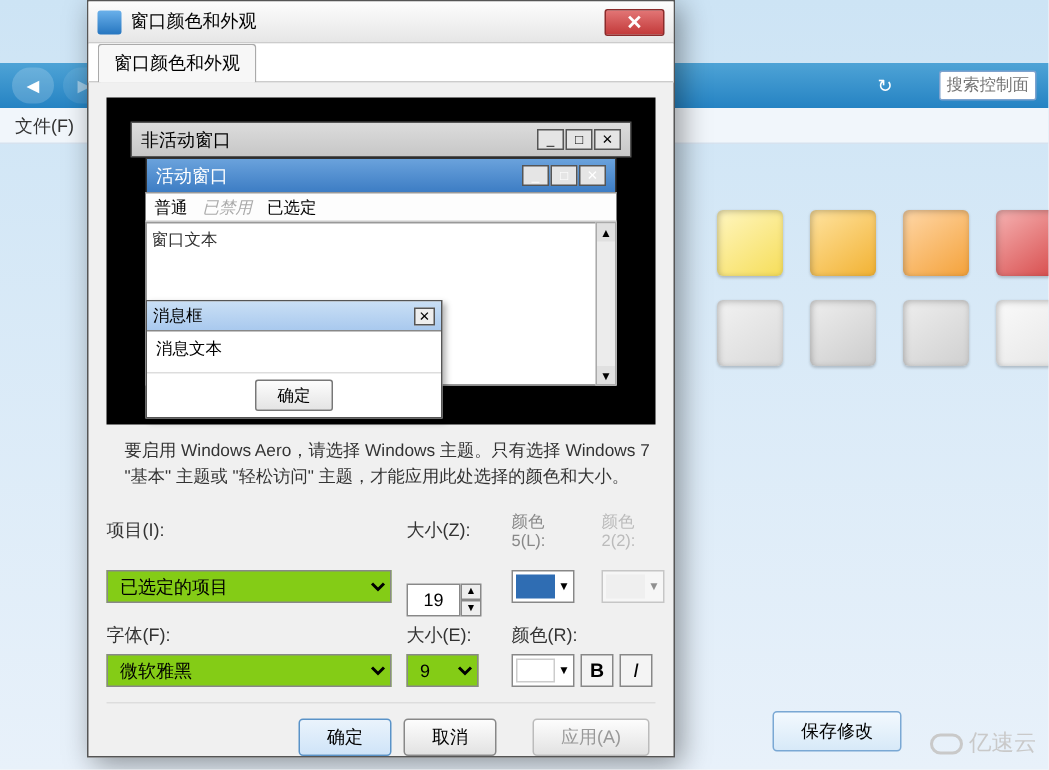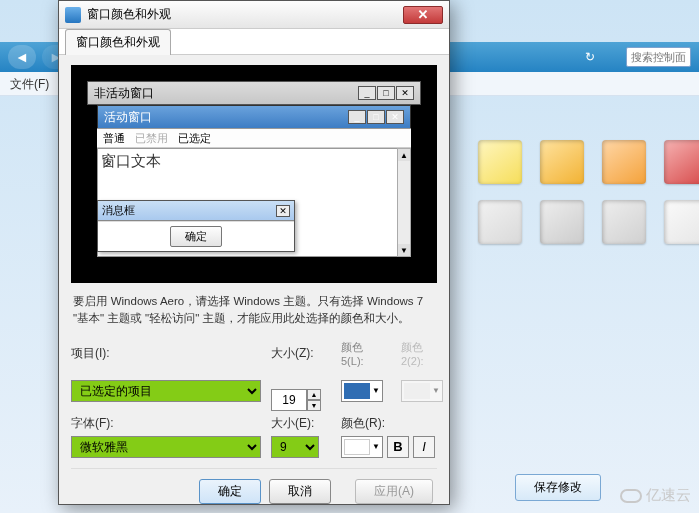--- a/index.html
+++ b/index.html
@@ -19,33 +19,33 @@
 .closebtn { width: 40px; height: 18px; background: linear-gradient(#e27575,#c33a3a); border: 1px solid #8b2b2b; border-radius: 2px; color: #fff; display: flex; align-items: center; justify-content: center; font-size: 13px; font-weight: bold; }
 .tabstrip { height: 26px; background: #fff; border-bottom: 1px solid #ccc; display: flex; align-items: flex-end; padding: 0 6px; }
 .tab { padding: 4px 10px; border: 1px solid #aaa; border-bottom: none; background: #f7f7f7; border-radius: 3px 3px 0 0; font-size: 12px; position: relative; top: 1px; }
 .dlgbody { padding: 10px 12px 0 12px; }
 .preview { background: #000; height: 218px; position: relative; }
 .pv-inactive { position: absolute; top: 16px; left: 16px; right: 16px; height: 24px; background: linear-gradient(#dcdcdc,#c7c7c7); border: 1px solid #555; display: flex; align-items: center; padding: 0 6px; font-size: 12px; }
 .winbtns { display: flex; gap: 1px; margin-left: auto; }
 .winbtn { width: 18px; height: 14px; background: #e5e5e5; border: 1px solid #555; font-size: 9px; display: flex; align-items: center; justify-content: center; }
 .pv-active { position: absolute; top: 40px; left: 26px; right: 26px; height: 24px; background: linear-gradient(#6aa2dc,#3d7dc4); border: 1px solid #333; display: flex; align-items: center; padding: 0 6px; color: #fff; font-size: 12px; }
 .pv-menu { position: absolute; top: 63px; left: 26px; right: 26px; height: 20px; background: #fdfdfd; border-top: 1px solid #999; border-bottom: 1px solid #ccc; display: flex; align-items: center; padding: 0 6px; gap: 10px; font-size: 11px; }
-.pv-menu .disabled { color: #aaa; }
-.pv-clientlabel { position: absolute; top: 87px; left: 30px; font-size: 15px; color: #333; }
+.pv-menu .disabled { color: #aaa; font-style: italic; }
+.pv-clientlabel { position: absolute; top: 87px; left: 30px; font-size: 11px; color: #333; }
 .pv-client { position: absolute; top: 83px; left: 26px; right: 26px; bottom: 26px; background: #fff; border: 1px solid #999; }
 .pv-scroll { position: absolute; right: 26px; top: 83px; bottom: 26px; width: 14px; background: #ececec; border: 1px solid #aaa; }
 .pv-arrow { width: 100%; height: 12px; display: flex; align-items: center; justify-content: center; font-size: 8px; background: #e0e0e0; }
 .pv-scroll .pv-arrow:last-child { position: absolute; bottom: 0; }
 .pv-msg { position: absolute; top: 135px; left: 26px; width: 198px; background: #fff; border: 1px solid #555; box-shadow: 2px 2px 4px rgba(0,0,0,0.3); }
 .pv-msg-title { background: linear-gradient(#c9dff5,#a9c9ee); padding: 2px 4px; display: flex; align-items: center; font-size: 11px; border-bottom: 1px solid #888; justify-content: flex-end; }
 .pv-msg-title .x { margin-left: auto; width: 14px; height: 12px; border: 1px solid #555; background: #eee; display: flex; align-items: center; justify-content: center; font-size: 9px; }
 .pv-msg-body { padding: 4px 6px 8px 6px; font-size: 11px; }
 .pv-msg-btns { text-align: center; padding: 4px; border-top: 1px solid #ddd; }
 .pv-ok { padding: 2px 14px; font-size: 11px; background: linear-gradient(#fdfdfd,#e4e4e4); border: 1px solid #777; border-radius: 2px; }
-.note { font-size: 11.5px; margin: 10px 2px 12px 2px; line-height: 1.5; color: #333; }
+.note { font-size: 11.5px; margin: 10px 2px 12px 12px; line-height: 1.5; color: #333; }
 .form { display: grid; grid-template-columns: 190px 60px 50px 50px; gap: 4px 10px; align-items: center; font-size: 12px; }
 .form label { font-size: 12px; color: #333; }
 .input, select { width: 100%; height: 22px; border: 1px solid #888; background: #84cc16; padding: 1px 4px; font-size: 12px; }
 .spin { display: flex; margin-top: 18px; }
 .spin input { width: 36px; height: 22px; border: 1px solid #888; text-align: center; font-size: 12px; }
 .spin .btns { display: flex; flex-direction: column; }
 .spin .btns button { width: 14px; height: 11px; font-size: 7px; border: 1px solid #888; background: #eee; padding: 0; line-height: 7px; }
 .colorbtn { width: 42px; height: 22px; border: 1px solid #888; background: #fff; display: flex; align-items: center; padding: 2px; gap: 2px; }
 .colorbtn .sw { flex: 1; height: 100%; }
 .colorbtn .dd { font-size: 8px; }
@@ -122,20 +122,21 @@
       <div class="pv-clientlabel">窗口文本</div>
       <div class="pv-scroll">
         <div class="pv-arrow">▲</div>
         <div class="pv-arrow">▼</div>
       </div>
       <div class="pv-msg">
         <div class="pv-msg-title">
           <span>消息框</span>
           <div class="x">✕</div>
         </div>
+        <div class="pv-msg-body">消息文本</div>
         <div class="pv-msg-btns">
           <button class="pv-ok">确定</button>
         </div>
       </div>
     </div>
 
     <div class="note">要启用 Windows Aero，请选择 Windows 主题。只有选择 Windows 7 "基本" 主题或 "轻松访问" 主题，才能应用此处选择的颜色和大小。</div>
 
     <div class="form">
       <label>项目(I):</label>

